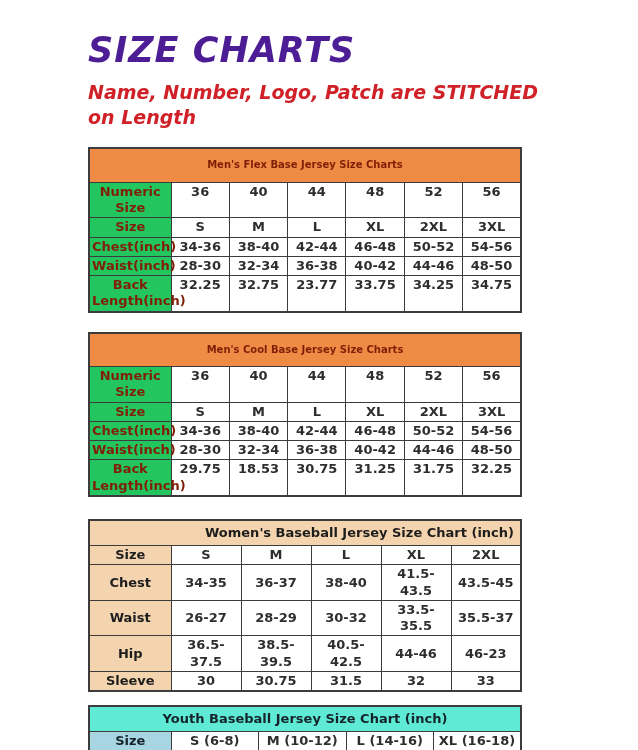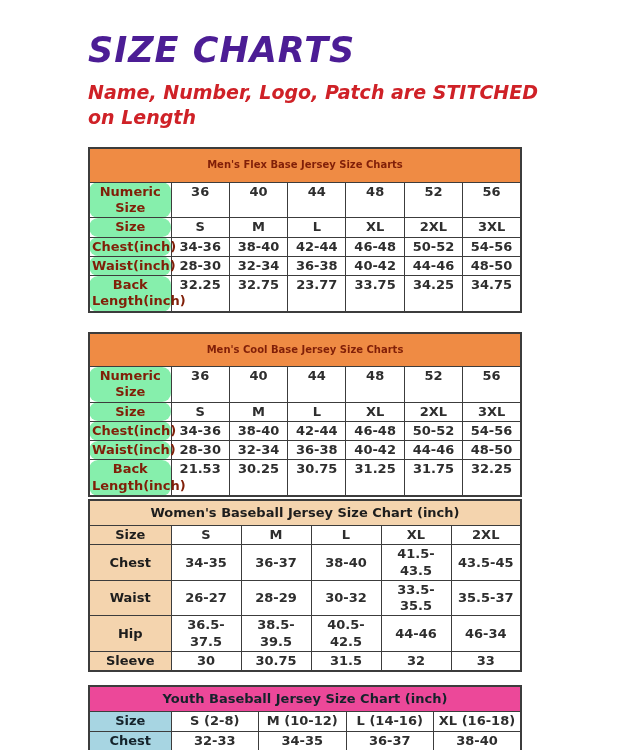--- a/index.html
+++ b/index.html
@@ -47,36 +47,36 @@
     line-height:1.25;
     padding:1px 2px;
   }
   tr.wrap-row td{vertical-align:top;}
 
   
   .theme-orange .title-cell{
     background:#ef8b44;color:#801f08;font-size:10px;padding:10px;
   }
   .theme-orange th.row-label{
-    background:#86efac;color:#801f08;border-radius:9px;
+    background:#22c55e;color:#801f08;
   }
   .gap-lg{margin-bottom:19px;}
-  .gap-md{margin-bottom:2px;}
+  .gap-md{margin-bottom:22px;}
   .gap-sm{margin-bottom:13px;}
 
   
   .theme-peach .title-cell{
-    background:#f4d4ae;color:#1d1d1d;padding:4px 14px;
+    background:#f4d4ae;color:#1d1d1d;padding:4px 6px;text-align:right;
   }
   .theme-peach th.row-label{background:#f4d4ae;color:#1d1d1d;}
   .theme-peach th, .theme-peach td{padding:4px 2px;}
 
   
   .theme-blue .title-cell{
-    background:#ec4899;color:#15232b;padding:4px 2px;
+    background:#5eead4;color:#15232b;padding:4px 2px;
   }
   .theme-blue th.row-label{background:#a7d5e2;color:#15232b;}
   .theme-blue th, .theme-blue td{padding:7px 2px;}
 </style>
 </head>
 <body>
 
 <div class="page">
 
   <h1 class="main-title">SIZE CHARTS</h1>
@@ -193,22 +193,22 @@
       <th class="row-label">Waist(inch)</th>
       <td>28-30</td>
       <td>32-34</td>
       <td>36-38</td>
       <td>40-42</td>
       <td>44-46</td>
       <td>48-50</td>
     </tr>
     <tr class="wrap-row">
       <th class="row-label">Back Length(inch)</th>
-      <td>21.53</td>
-      <td>30.25</td>
+      <td>29.75</td>
+      <td>18.53</td>
       <td>30.75</td>
       <td>31.25</td>
       <td>31.75</td>
       <td>32.25</td>
     </tr>
   </tbody>
     </table>
 
   <table class="size-table theme-peach gap-sm">
     <colgroup>
@@ -246,21 +246,21 @@
       <td>30-32</td>
       <td>33.5-35.5</td>
       <td>35.5-37</td>
     </tr>
     <tr>
       <th class="row-label">Hip</th>
       <td>36.5-37.5</td>
       <td>38.5-39.5</td>
       <td>40.5-42.5</td>
       <td>44-46</td>
-      <td>46-34</td>
+      <td>46-23</td>
     </tr>
     <tr>
       <th class="row-label">Sleeve</th>
       <td>30</td>
       <td>30.75</td>
       <td>31.5</td>
       <td>32</td>
       <td>33</td>
     </tr>
   </tbody>
@@ -273,21 +273,21 @@
         <col>
         <col>
         <col>
       </colgroup>
     <tbody>
         <tr>
       <th class="title-cell" colspan="5">Youth Baseball Jersey Size Chart (inch)</th>
     </tr>
     <tr>
       <th class="row-label">Size</th>
-      <td>S (2-8)</td>
+      <td>S (6-8)</td>
       <td>M (10-12)</td>
       <td>L (14-16)</td>
       <td>XL (16-18)</td>
     </tr>
     <tr>
       <th class="row-label">Chest</th>
       <td>32-33</td>
       <td>34-35</td>
       <td>36-37</td>
       <td>38-40</td>

